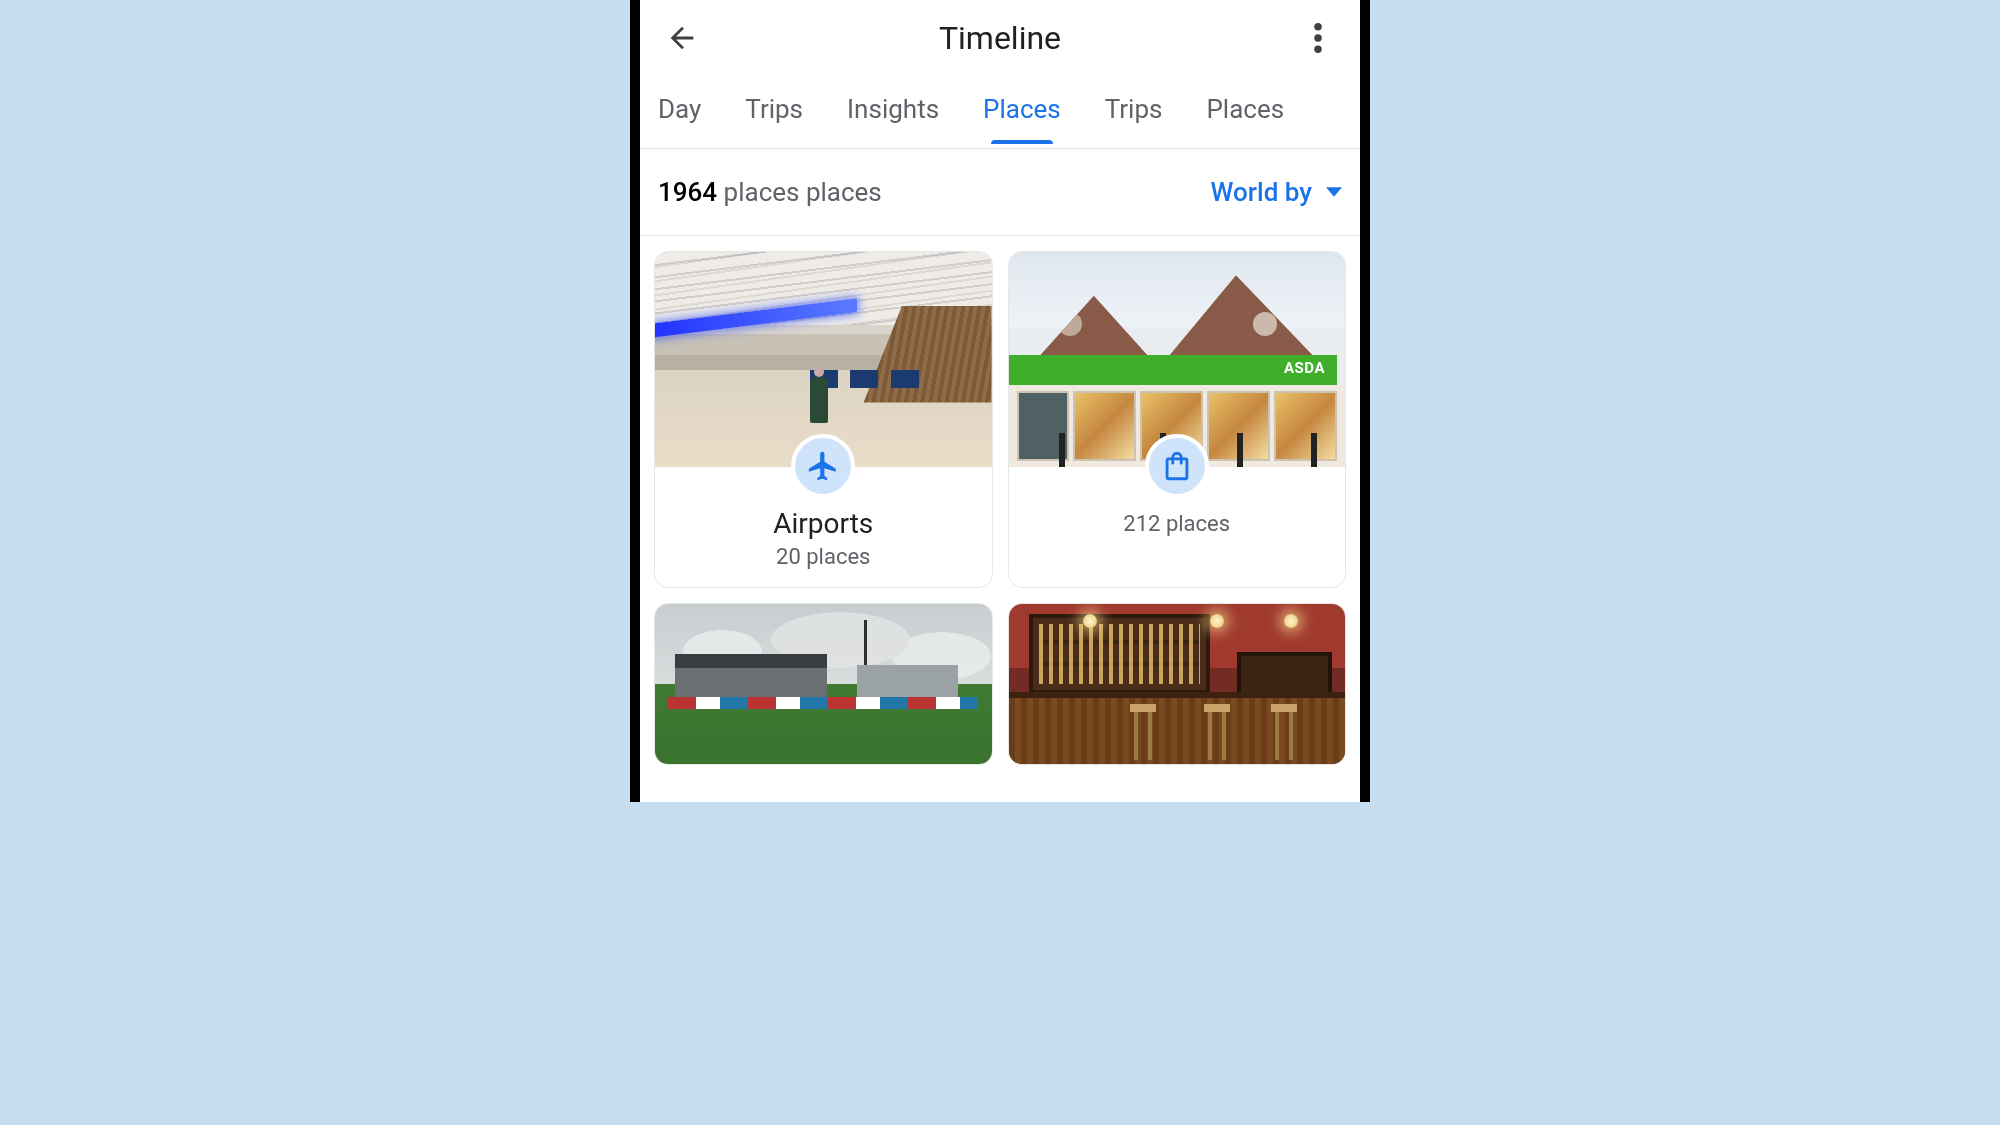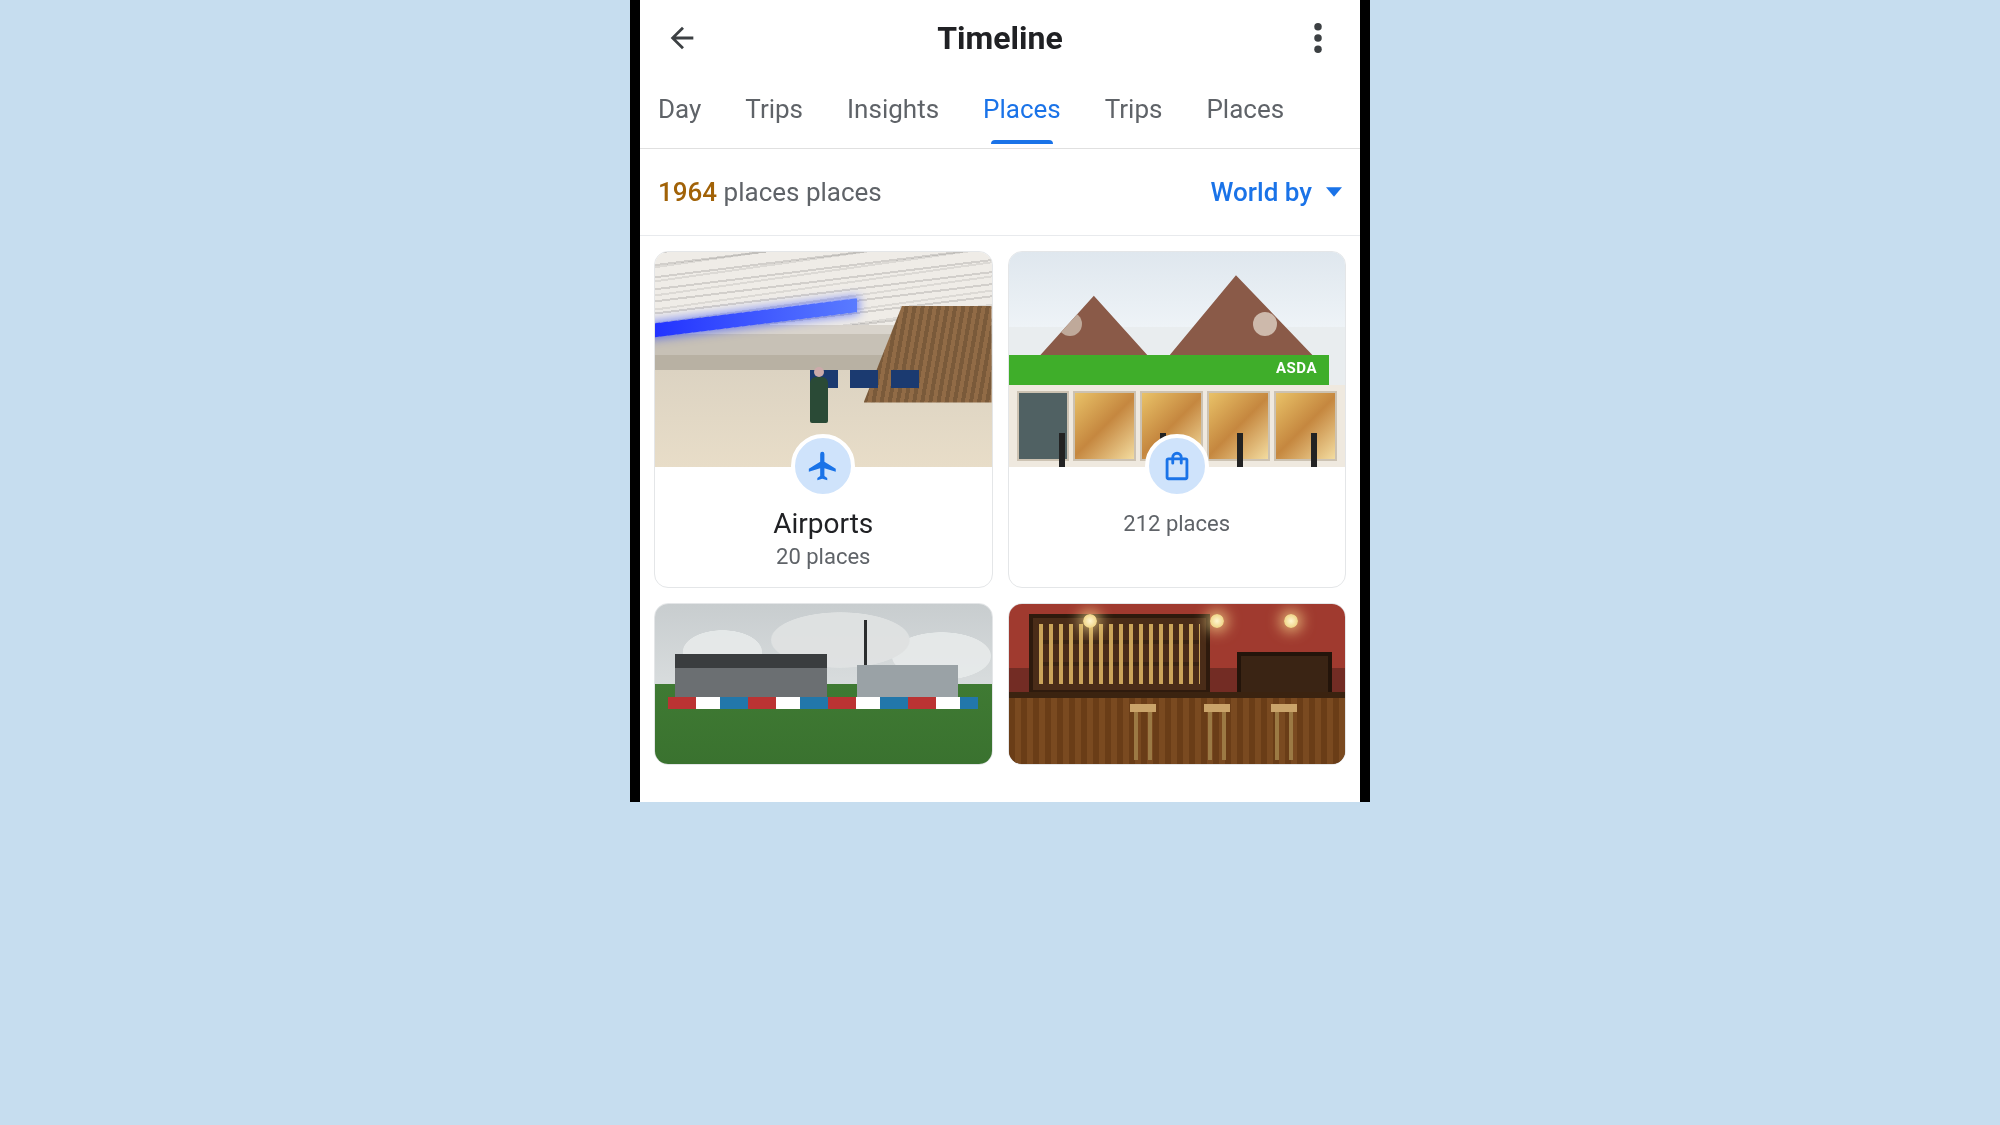--- a/index.html
+++ b/index.html
@@ -36,21 +36,21 @@
     width: 48px; height: 48px;
     display: flex; align-items: center; justify-content: center;
     border-radius: 50%;
     cursor: pointer;
     color: #3c4043;
   }
   .back-btn svg { width: 34px; height: 34px; }
   .more-btn svg { width: 8px; height: 30px; }
   .title {
     font-size: 32px;
-    font-weight: 700;
+    font-weight: 400;
     color: #202124;
   }
 
   
   .tabs {
     display: flex;
     gap: 44px;
     padding: 14px 18px 4px 18px;
     border-bottom: 1px solid #e0e0e0;
     font-size: 26px;
@@ -79,21 +79,21 @@
 
   
   .subhead {
     display: flex;
     justify-content: space-between;
     align-items: center;
     padding: 28px 18px;
     border-bottom: 1px solid #e8eaed;
   }
   .count { font-size: 26px; color: #5f6368; }
-  .count b { color: #a16207; font-weight: 500; }
+  .count b { color: #000000; font-weight: 500; }
   .sort {
     display: flex; align-items: center; gap: 14px;
     color: #1a73e8;
     font-size: 26px;
     font-weight: 500;
     cursor: pointer;
   }
   .sort svg { width: 16px; height: 10px; fill: #1a73e8; }
 
   
@@ -204,21 +204,21 @@
     background:#8a5a48;
     clip-path: polygon(0 100%, 22% 30%, 44% 100%, 44% 100%, 70% 10%, 100% 100%);
   }
   .scene-shop .roof::before, .scene-shop .roof::after {
     content:""; position:absolute; width:24px;height:24px;border-radius:50%;
     background:#bfa99a; top:46%;
   }
   .scene-shop .roof::before{ left:10%; }
   .scene-shop .roof::after { right:16%; background:#cdb9ab; }
   .scene-shop .band {
-    position:absolute; left:0; right:16px; top:48%; height:40px;
+    position:absolute; left:0; right:8px; top:48%; height:40px;
     background:#3fae2a;
   }
   .scene-shop .band span{
     position:absolute; right:12px; top:4px;
     color:#fff; font-weight:700; font-size:15px; letter-spacing:.5px;
   }
   .scene-shop .front {
     position:absolute; left:0; right:0; top:calc(48% + 30px); bottom:0;
     background:#efe9df;
     display:flex; gap:4px; padding:6px 8px;

